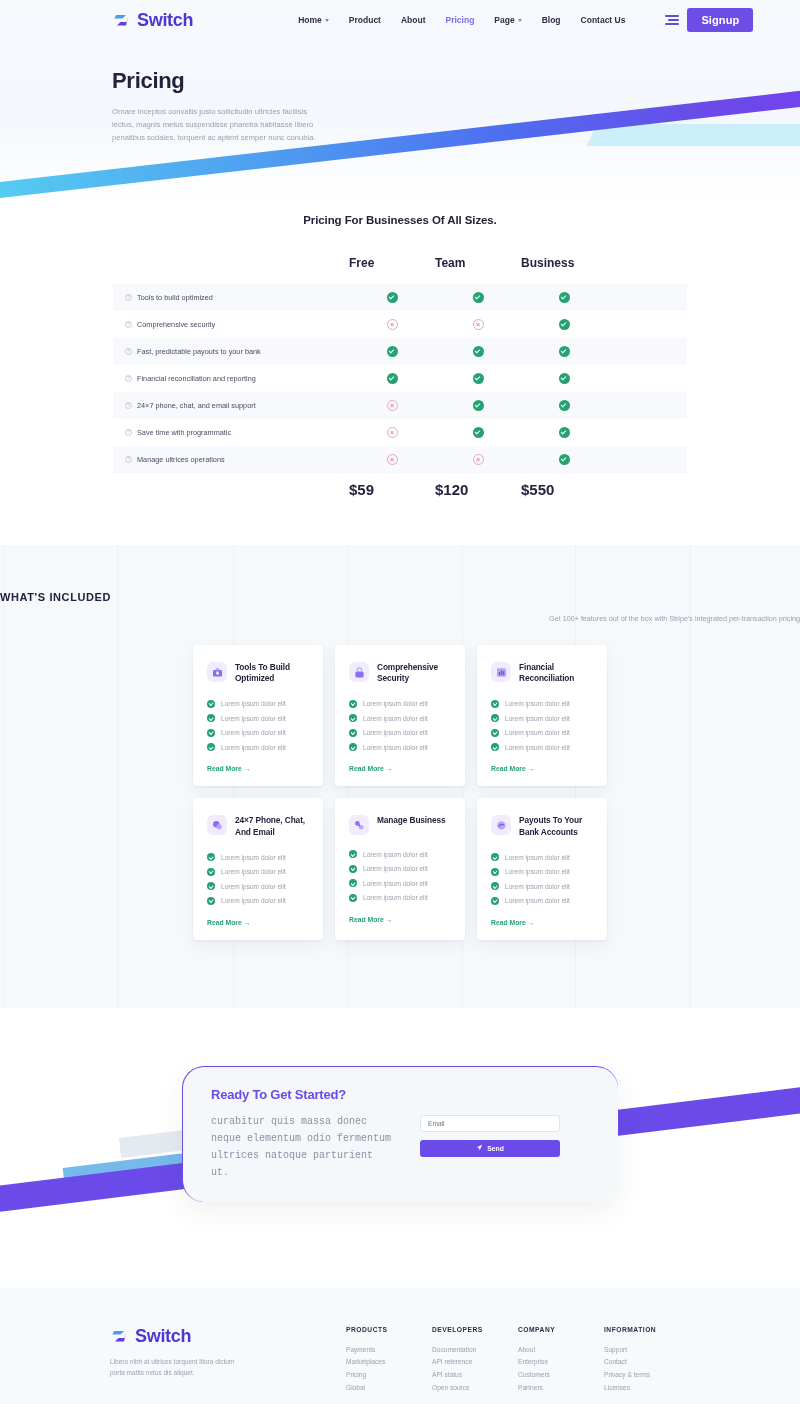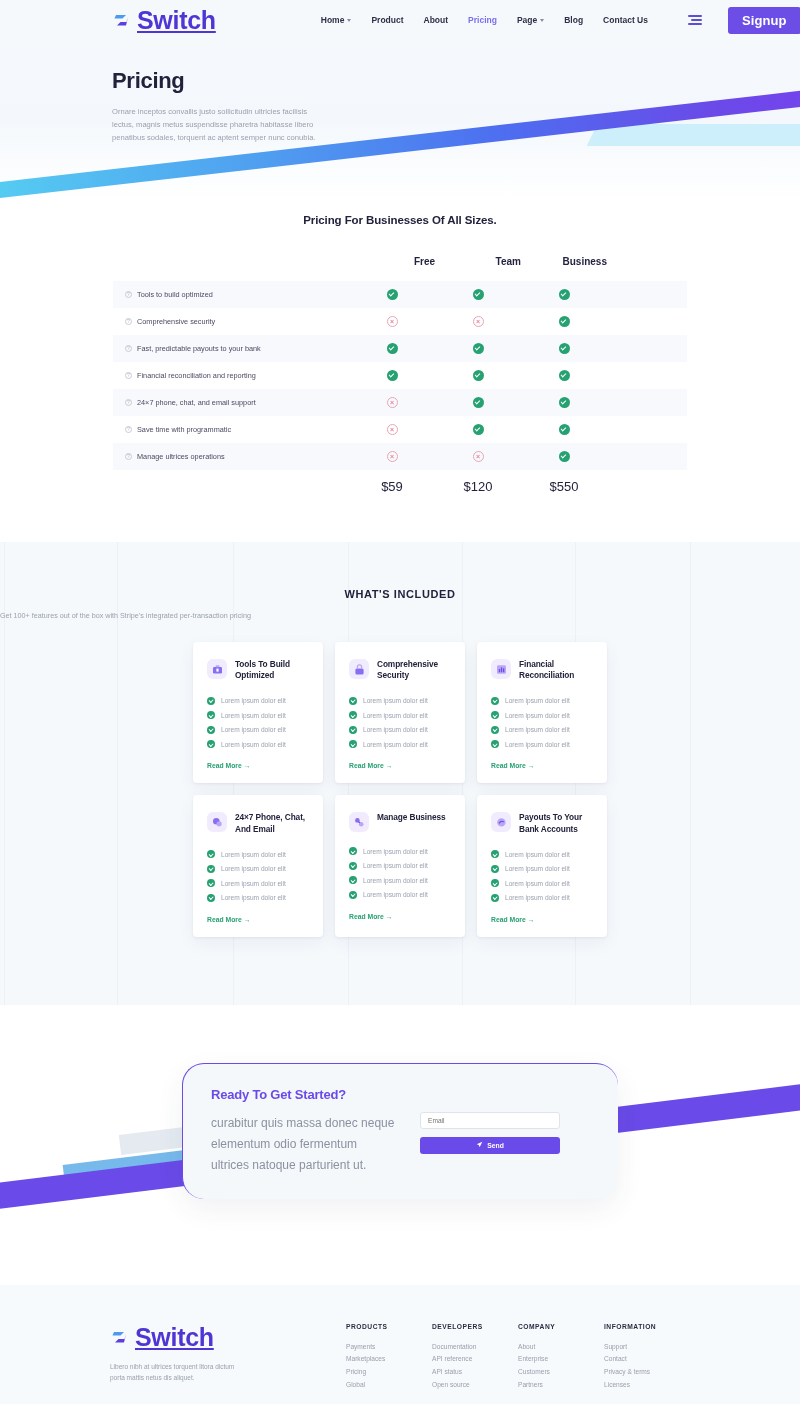--- a/index.html
+++ b/index.html
@@ -25,45 +25,44 @@
     z-index:5;
     height:40px;
     display:flex;
     align-items:center;
     padding:0 108px 0 112px;
   }
   .brand { display:flex; align-items:center; gap:6px; }
   .brand-mark { width:19px; height:19px; position:relative; }
   .brand-mark svg { display:block; }
   .brand-text {
-    font-size:25px; font-weight:700; letter-spacing:-0.3px;
+    font-size:18px; font-weight:700; letter-spacing:-0.3px;
     color:#4e35d4;
-    text-decoration:underline;
   }
   .nav-links {
     display:flex; align-items:center; gap:20px;
     margin-left:105px;
     text-align:center;
   }
   .nav-link {
     font-size:8.5px; color:#2f2f45; font-weight:600;
     display:flex; align-items:center; gap:3px; cursor:pointer;
     white-space:nowrap;
   }
   .nav-link.active { color:#7a6ef0; }
   .caret { width:0;height:0;border-left:2.6px solid transparent;border-right:2.6px solid transparent;border-top:3.2px solid #8b8ba0; display:inline-block; }
   .burger { margin-left:40px; display:flex; flex-direction:column; gap:2.5px; cursor:pointer; }
   .burger span { display:block; height:1.6px; background:#5b4fd6; border-radius:1px; }
   .burger span:nth-child(1){ width:14px; }
   .burger span:nth-child(2){ width:11px; margin-left:3px;}
   .burger span:nth-child(3){ width:14px; }
   .signup-btn {
-    margin-left:26px;
+    margin-left:8px;
     background:#6c4de6; color:#fff;
-    font-size:13px; font-weight:600;
+    font-size:11px; font-weight:600;
     padding:6px 14px; border-radius:3px; border:none; cursor:pointer;
     letter-spacing:0.1px;
   }
 
   
   .hero-inner { position:relative; z-index:4; padding:28px 0 0 112px; }
   .hero-title { font-size:22px; font-weight:700; color:#22223c; letter-spacing:-0.3px; }
   .hero-sub {
     margin-top:11px; font-size:7.6px; line-height:1.72; color:#9aa0ae;
     max-width:212px;
@@ -88,57 +87,57 @@
   
   .pricing-section { background:#fff; padding:14px 8px 40px; position:relative; z-index:3; }
   .section-title {
     text-align:center; font-size:11.5px; font-weight:700; color:#22223c;
     letter-spacing:-0.1px;
   }
   .ptable { width:574px; margin:30px auto 0; }
   .ptable-head { display:flex; align-items:center; padding-bottom:14px; }
   .ptable-head .feat { width:236px; }
   .col-head {
-    width:86px; text-align:right; font-size:10px; font-weight:700; color:#23233f;
+    width:86px; text-align:left; font-size:12px; font-weight:700; color:#23233f;
   }
   .prow {
     display:flex; align-items:center; height:27px;
   }
   .prow.alt { background:#f7f9fc; }
   .prow .feat {
     width:236px; font-size:7.3px; color:#4b4b63; display:flex; align-items:center; gap:5px;
     padding-left:12px;
   }
   .q-ico {
     width:7px;height:7px;border-radius:50%;border:0.8px solid #c8ccd6;
     display:inline-flex;align-items:center;justify-content:center;
     font-size:5px;color:#b6bac6;line-height:1; flex:none;
   }
   .cell { width:86px; display:flex; align-items:center; justify-content:center; }
   .ico-yes { width:11px;height:11px;border-radius:50%;background:#26a172;display:flex;align-items:center;justify-content:center; }
   .ico-yes:after{ content:""; width:4.2px;height:2.2px;border-left:1.4px solid #fff;border-bottom:1.4px solid #fff;transform:rotate(-45deg);margin-top:-1px; }
   .ico-no { width:11px;height:11px;border-radius:50%;border:0.9px solid #e8a6b5;display:flex;align-items:center;justify-content:center;color:#e2889c;font-size:7px;line-height:1;font-weight:600; }
   .price-row { display:flex; align-items:center; height:32px; }
   .price-row .feat { width:236px; }
-  .price-cell { width:86px; text-align:center; font-size:13px; font-weight:400; color:#23233f; }
+  .price-cell { width:86px; font-size:15px; font-weight:700; color:#23233f; }
 
   
   .included {
     position:relative;
     background:#f5f9fc;
     padding:46px 0 56px;
     overflow:hidden;
   }
   .vgrid { position:absolute; inset:0; z-index:0; }
   .vgrid span { position:absolute; top:0; bottom:0; width:1px; background:#eaf1f7; }
   .inc-inner { position:relative; z-index:2; }
   .inc-title {
-    text-align:center; font-size:11px; font-weight:700; letter-spacing:0.6px; color:#22223c;
-  }
-  .inc-sub { text-align:left; font-size:7.2px; color:#9aa0ae; margin-top:11px; }
+    text-align:left; font-size:11px; font-weight:700; letter-spacing:0.6px; color:#22223c;
+  }
+  .inc-sub { text-align:right; font-size:7.2px; color:#9aa0ae; margin-top:11px; }
   .cards {
     width:414px; margin:22px auto 0;
     display:grid; grid-template-columns:repeat(3,130px); gap:0 12px;
   }
   .card {
     background:#fff; border-radius:4px; padding:17px 14px 14px;
     box-shadow:0 1px 3px rgba(30,40,80,.07), 0 6px 18px rgba(30,40,80,.05);
     margin-bottom:12px;
   }
   .card-head { display:flex; align-items:flex-start; gap:8px; }
@@ -176,21 +175,21 @@
     border-radius:22px 22px 22px 22px;
     border-top:1.6px solid #6a4ae8;
     border-left:1.6px solid #6a4ae8;
     box-shadow:0 10px 28px rgba(40,50,90,.07);
     display:flex; align-items:center; padding:0 30px 0 28px;
     gap:24px;
     margin-top:50px;
   }
   .cta-left { width:185px; }
   .cta-title { font-size:13px; font-weight:700; color:#6a4ae8; letter-spacing:-0.2px; }
-  .cta-text { margin-top:11px; font-size:12px; line-height:1.72; color:#8b91a0; }
+  .cta-text { margin-top:11px; font-size:10px; line-height:1.72; color:#8b91a0;font-family:Liberation Mono, monospace; }
   .cta-right { width:140px; }
   .cta-input {
     width:140px; height:17px; border:1px solid #dfe4ec; border-radius:3px;
     background:#fff; font-size:6.6px; color:#b3b8c4; padding:0 7px;
     font-family:"Liberation Sans", sans-serif; outline:none;
   }
   .cta-send {
     margin-top:8px; width:140px; height:17px; border:none; border-radius:3px;
     background:#6a4ae8; color:#fff; font-size:6.8px; font-weight:700; cursor:pointer;
     display:flex; align-items:center; justify-content:center; gap:4px;

